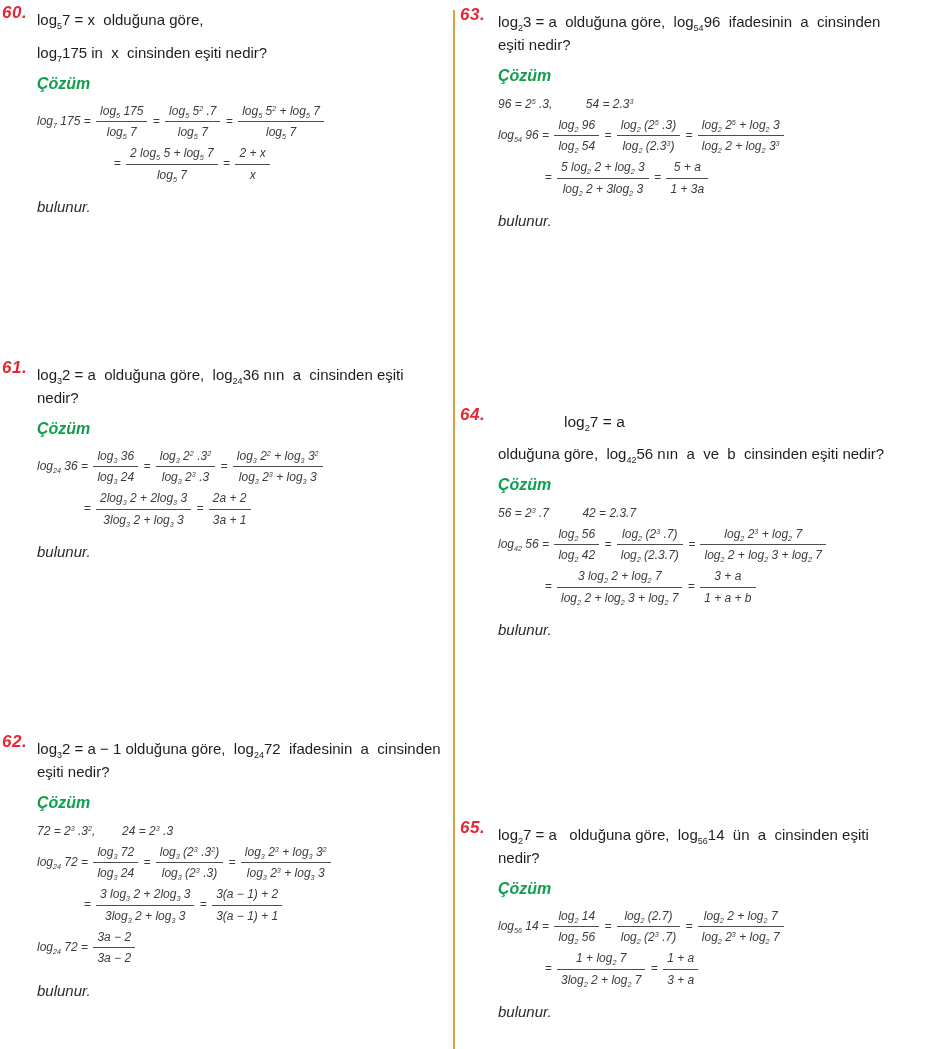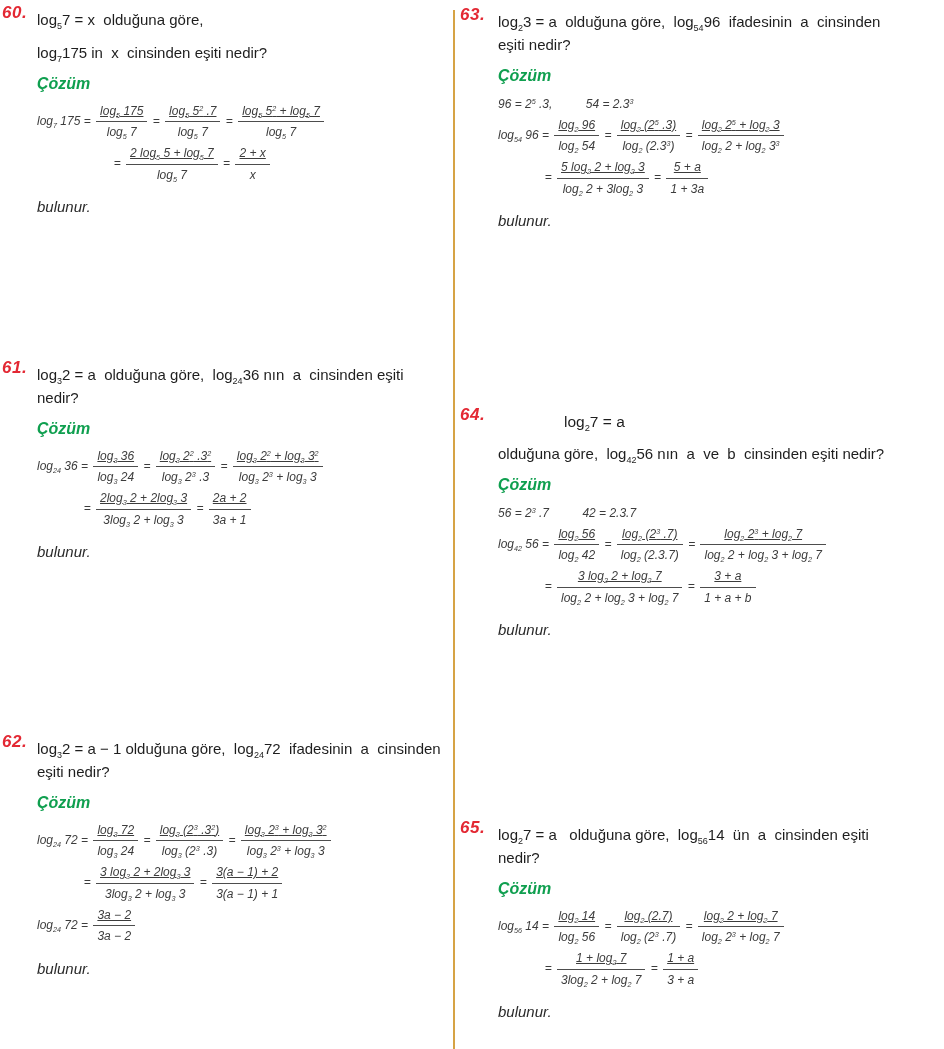--- a/index.html
+++ b/index.html
@@ -45,21 +45,21 @@
   }
   .preline { white-space:pre; margin:12px 0 6px; }
   .eq { white-space:pre; margin:5px 0; line-height:1.25; }
   .footer { margin-top:15px; font-size:15px; color:#2a2a2a; }
   sub { font-size:0.6em; vertical-align:-0.4em; line-height:0; }
   sup { font-size:0.6em; vertical-align:0.55em; line-height:0; }
   .frac {
     display:inline-block; vertical-align:middle; text-align:center;
     margin:0 2px; line-height:1.2;
   }
-  .frac .num { display:block; padding:1px 4px 3px;text-decoration:underline; }
+  .frac .num { display:block; padding:1px 4px 3px; }
   .frac .den { display:block; border-top:1.4px solid var(--frac_bar,#4d4d4d); padding:3px 4px 1px; }
 </style>
 </head>
 <body>
 
 <div class="page">
   <div class="divider"></div>
   <main>
       <section class="problem pos0">
         <div class="pnum">60.</div>
@@ -82,20 +82,21 @@
           <div class="eq">              = <span class="frac"><span class="num">2log<sub>3</sub> 2 + 2log<sub>3</sub> 3</span><span class="den">3log<sub>3</sub> 2 + log<sub>3</sub> 3</span></span> = <span class="frac"><span class="num">2a + 2</span><span class="den">3a + 1</span></span></div>
           <div class="footer">bulunur.</div>
         </div>
       </section>
       <section class="problem pos2">
         <div class="pnum">62.</div>
         <div class="pbody">
           <div class="stmt">log<sub>3</sub>2 = a − 1 olduğuna göre,  log<sub>24</sub>72  ifadesinin  a  cinsinden
 eşiti nedir?</div>
           <div class="heading">Çözüm</div>
+          <div class="preline">72 = 2<sup>3</sup> .3<sup>2</sup>,        24 = 2<sup>3</sup> .3</div>
           <div class="eq">log<sub>24</sub> 72 = <span class="frac"><span class="num">log<sub>3</sub> 72</span><span class="den">log<sub>3</sub> 24</span></span> = <span class="frac"><span class="num">log<sub>3</sub> (2<sup>3</sup> .3<sup>2</sup>)</span><span class="den">log<sub>3</sub> (2<sup>3</sup> .3)</span></span> = <span class="frac"><span class="num">log<sub>3</sub> 2<sup>3</sup> + log<sub>3</sub> 3<sup>2</sup></span><span class="den">log<sub>3</sub> 2<sup>3</sup> + log<sub>3</sub> 3</span></span></div>
           <div class="eq">              = <span class="frac"><span class="num">3 log<sub>3</sub> 2 + 2log<sub>3</sub> 3</span><span class="den">3log<sub>3</sub> 2 + log<sub>3</sub> 3</span></span> = <span class="frac"><span class="num">3(a − 1) + 2</span><span class="den">3(a − 1) + 1</span></span></div>
           <div class="eq">log<sub>24</sub> 72 = <span class="frac"><span class="num">3a − 2</span><span class="den">3a − 2</span></span></div>
           <div class="footer">bulunur.</div>
         </div>
       </section>
       <section class="problem pos3">
         <div class="pnum">63.</div>
         <div class="pbody">
           <div class="stmt">log<sub>2</sub>3 = a  olduğuna göre,  log<sub>54</sub>96  ifadesinin  a  cinsinden

